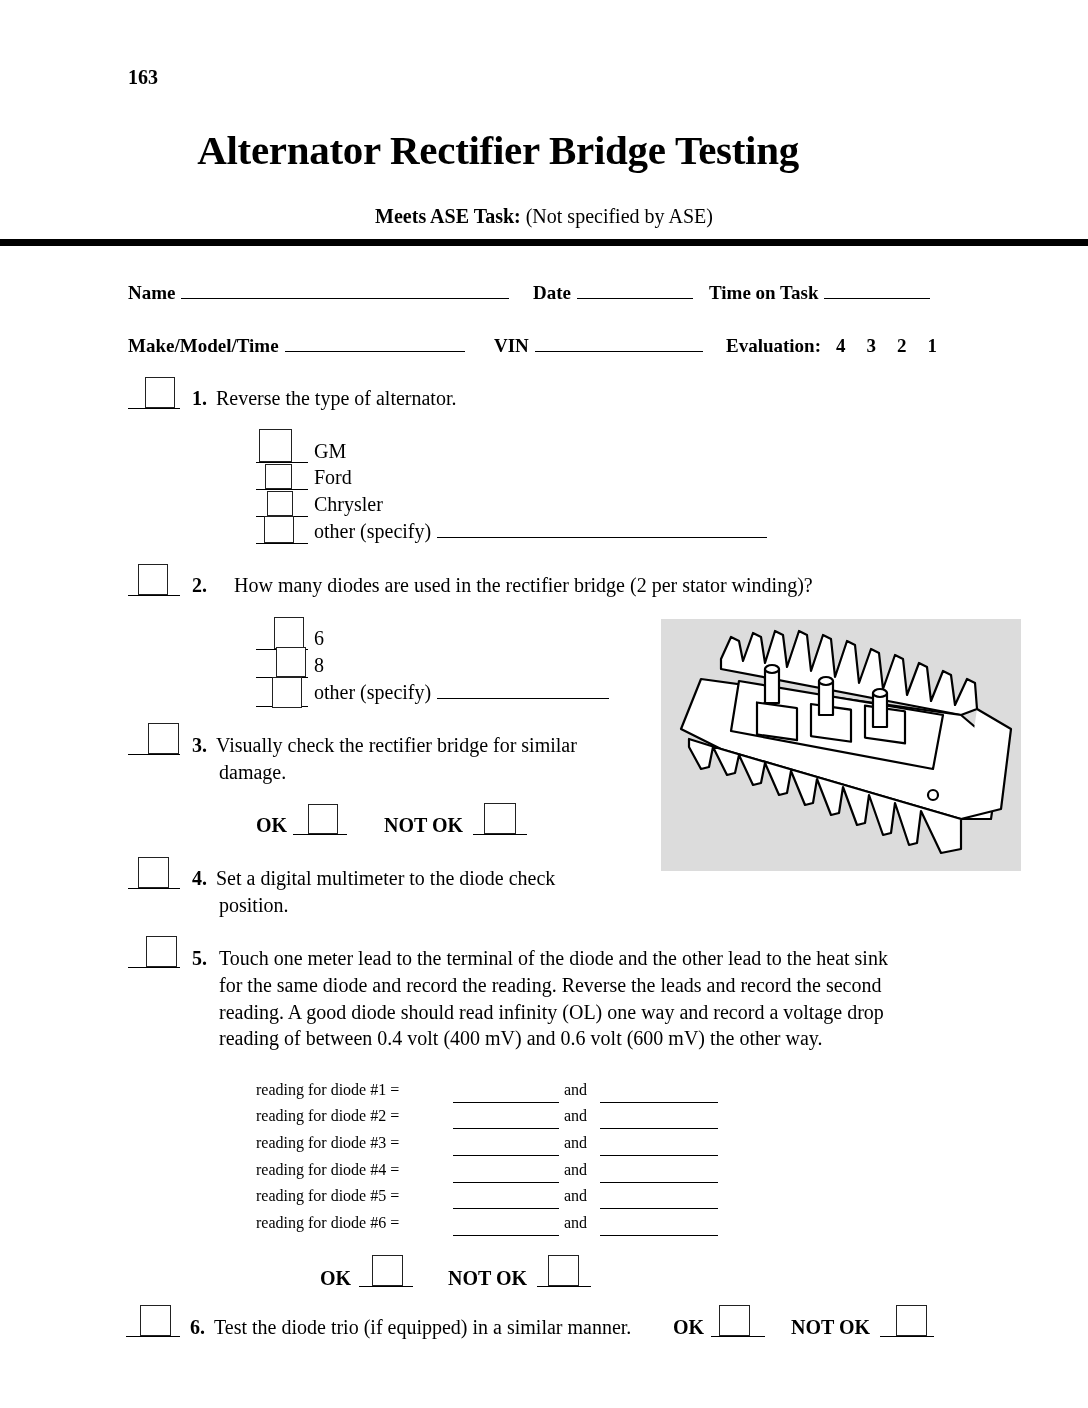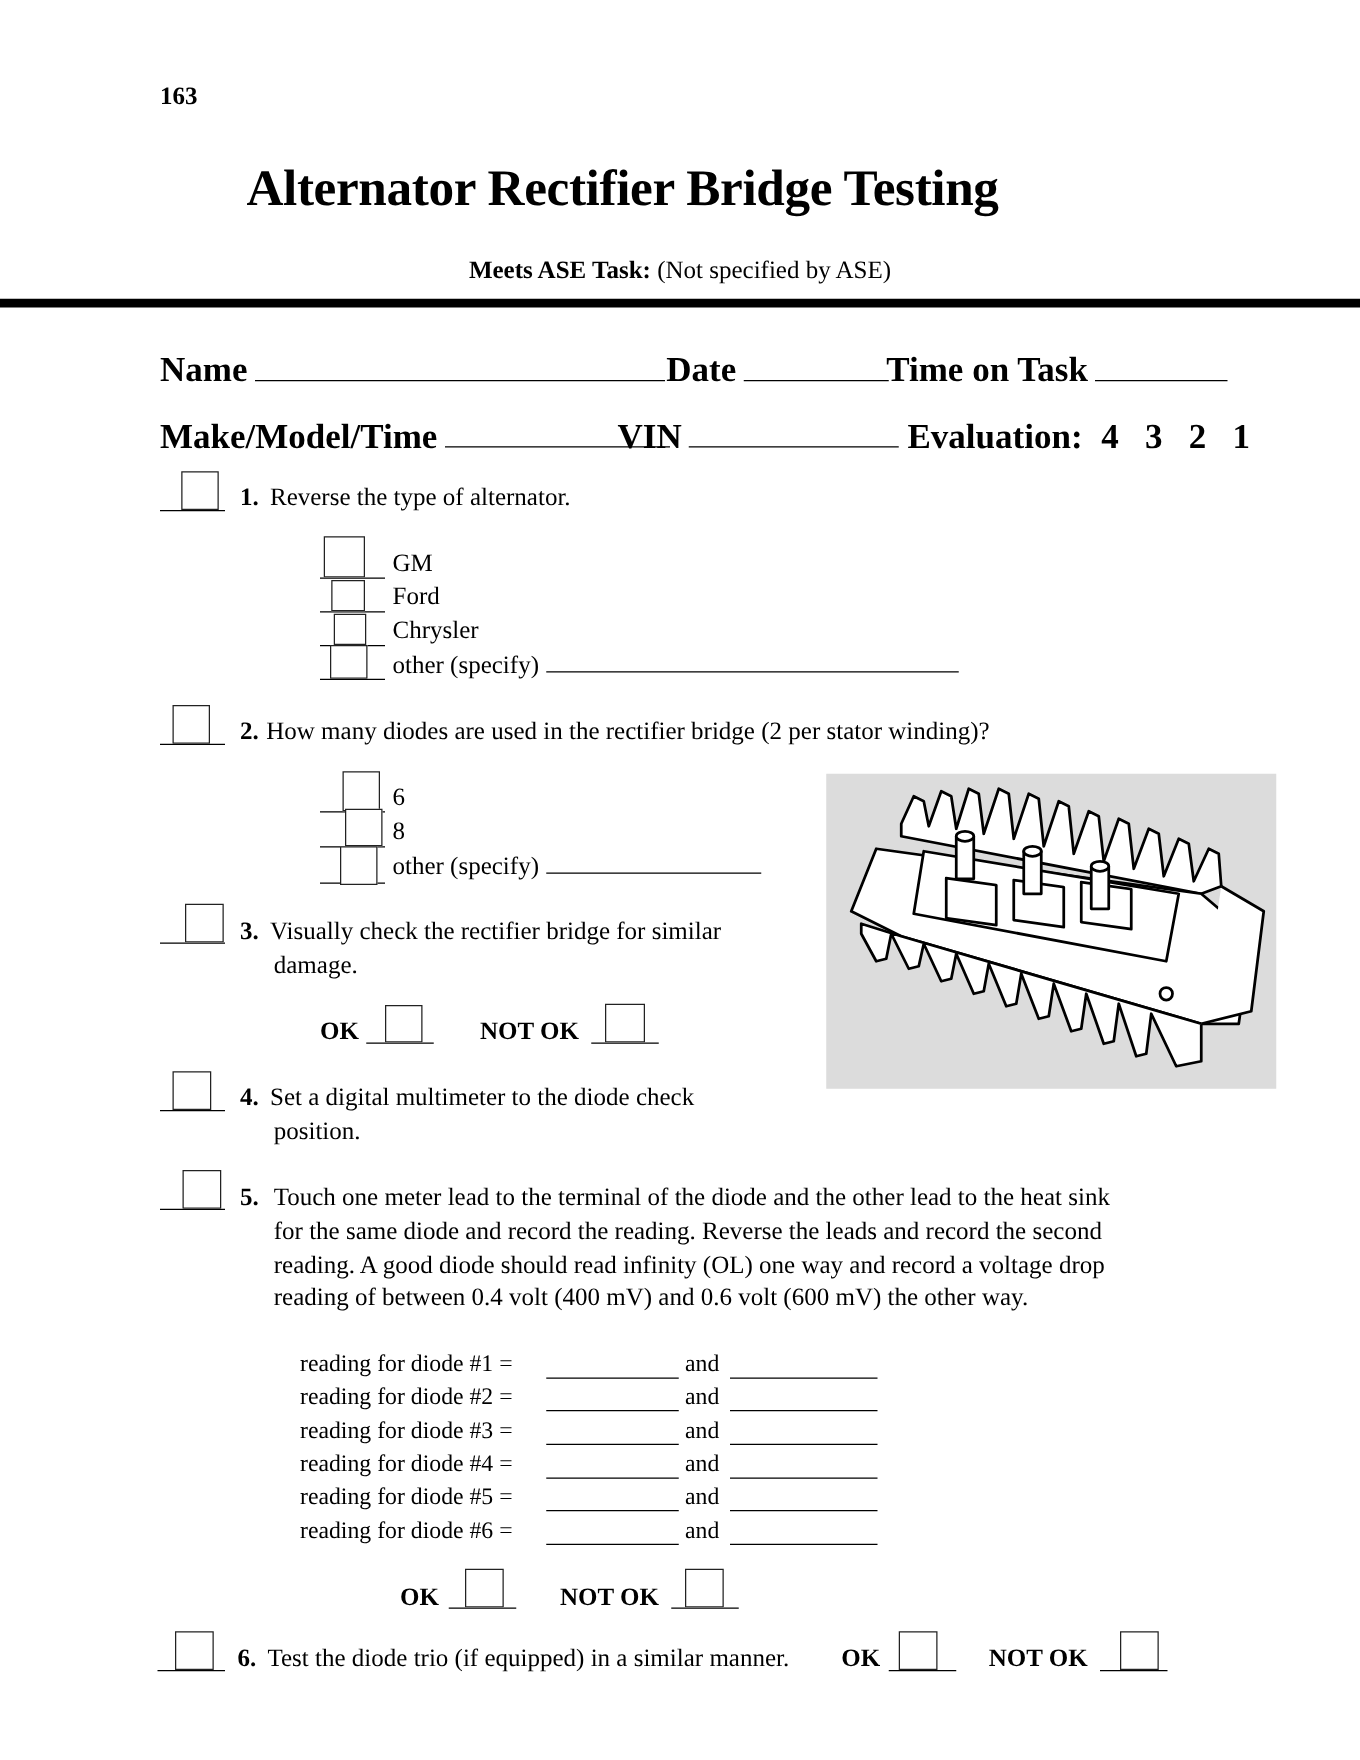--- a/index.html
+++ b/index.html
@@ -12,21 +12,21 @@
     overflow: hidden;
   }
   .abs { position: absolute; white-space: nowrap; }
   .bold { font-weight: bold; }
 
   .page-num { left: 128px; top: 66px; font-size: 20px; font-weight: bold; }
   .title { left: 0; width: 996px; top: 126px; text-align: center; font-size: 41px; font-weight: bold; letter-spacing: -0.3px; }
   .ase { left: 0; width: 1088px; top: 205px; text-align: center; font-size: 20px; }
   .rule { left: 0; top: 239px; width: 1088px; height: 7px; background: #000; }
 
-  .field-label { font-weight: bold; font-size: 28px; }
+  .field-label { font-weight: bold; font-size: 19px; }
   .blank { display: inline-block; border-bottom: 1.5px solid #000; height: 18px; vertical-align: baseline; margin-left: 6px; }
 
   
   .cb {
     position: absolute;
     height: 30px;
     border-bottom: 1.5px solid #000;
   }
   .cb .box {
     position: absolute;
@@ -37,21 +37,21 @@
 
   .step-num { font-weight: bold; }
 
   .image-panel {
     position: absolute;
     left: 661px; top: 619px; width: 360px; height: 252px;
     background: #dcdcdc;
   }
   .image-panel svg { width: 100%; height: 100%; }
 
-  .reading-row { position: absolute; left: 240px; font-size: 19px; height: 27px; white-space: nowrap; }
+  .reading-row { position: absolute; left: 256px; font-size: 16px; height: 27px; white-space: nowrap; }
   .reading-row .line1 { position: absolute; left: 197px; top: 21px; width: 106px; border-bottom: 1.5px solid #000; }
   .reading-row .and { position: absolute; left: 308px; top: 0; }
   .reading-row .line2 { position: absolute; left: 344px; top: 21px; width: 118px; border-bottom: 1.5px solid #000; }
 </style>
 </head>
 <body>
 
 <div class="abs page-num">163</div>
 <div class="abs title">Alternator Rectifier Bridge Testing</div>
 <div class="abs ase">
@@ -112,21 +112,21 @@
 </div>
 <div class="abs" style="left:314px; top:520px;">
   <span>other (specify)</span><span class="blank" style="width:330px;"></span>
 </div>
 
 <div class="cb" style="left:128px; top:566px; width:52px;">
   <div class="box" style="left:10px; width:30px; height:31px;"></div>
 </div>
 <div class="abs" style="left:192px; top:574px;">
   <span class="step-num">2.</span>
-  <span style="margin-left:1px;">How many diodes are used in the rectifier bridge (2 per stator winding)?</span>
+  <span style="margin-left:22px;">How many diodes are used in the rectifier bridge (2 per stator winding)?</span>
 </div>
 
 <div class="cb" style="left:256px; top:617px; width:52px; height:33px;">
   <div class="box" style="left:18px; width:30px; height:32px;"></div>
 </div>
 <div class="abs" style="left:314px; top:627px;">6</div>
 
 <div class="cb" style="left:256px; top:648px; width:52px; height:30px;">
   <div class="box" style="left:20px; width:30px; height:30px;"></div>
 </div>

